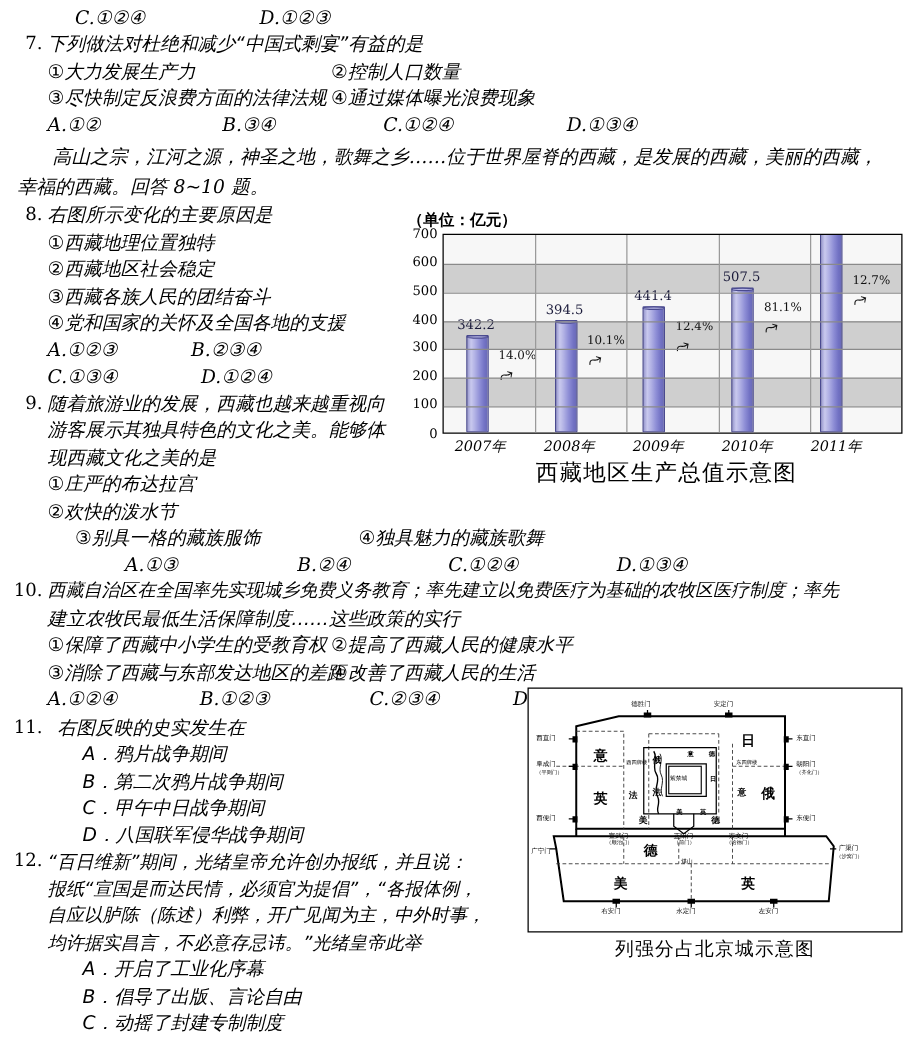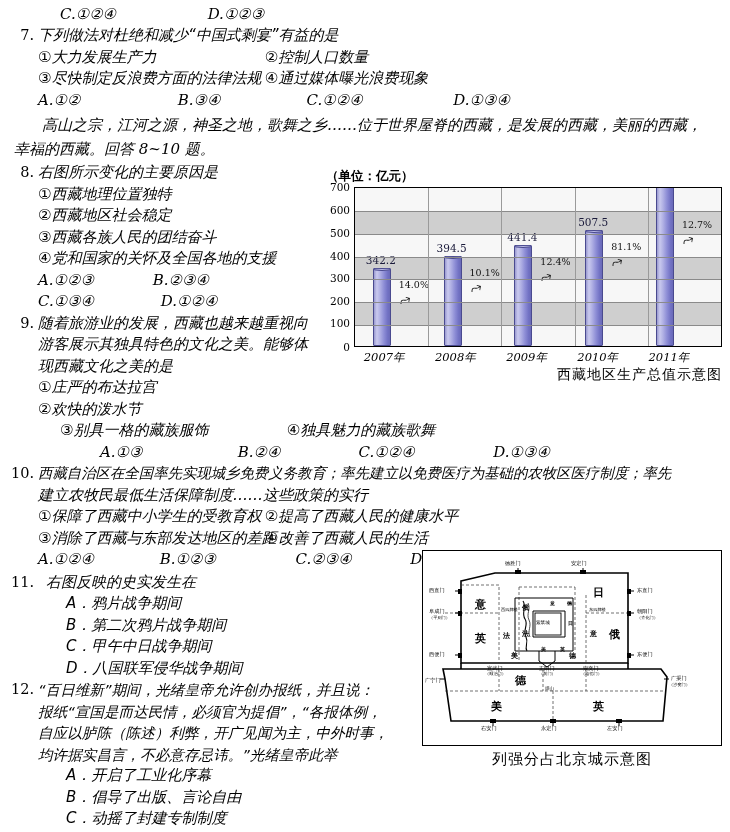--- a/index.html
+++ b/index.html
@@ -93,21 +93,21 @@
     font-family:"DejaVu Serif","Liberation Serif",serif;
   }
   .xlabels {
     margin-left:32px; display:flex; justify-content:space-around; padding:3px 6px 0 6px;
   }
   .xlabels span {
     width:19%; font-size:11.5px; font-style:italic;
     font-family:"DejaVu Serif","Liberation Serif",serif; text-align:left; padding-left:2px;
   }
   .chart-title {
-    text-align:right; font-size:14px; margin-top:1px; padding-left:22px;
+    text-align:center; font-size:18px; margin-top:1px; padding-left:22px;
     font-family:"DejaVu Serif","Liberation Serif",serif; letter-spacing:1px;
   }
 
   
   .map-wrap { position:absolute; left:422px; top:550px; width:300px; }
   .map-box { border:1px solid #000; background:#fff; height:196px; position:relative; }
   .map-caption { text-align:center; font-size:15px; margin-top:4px; letter-spacing:1px;
                  font-family:"DejaVu Serif","Liberation Serif",serif; }
   .gate { position:absolute; font-size:5.2px; white-space:nowrap; color:#000;
           font-family:"DejaVu Sans","Liberation Sans",sans-serif; }

